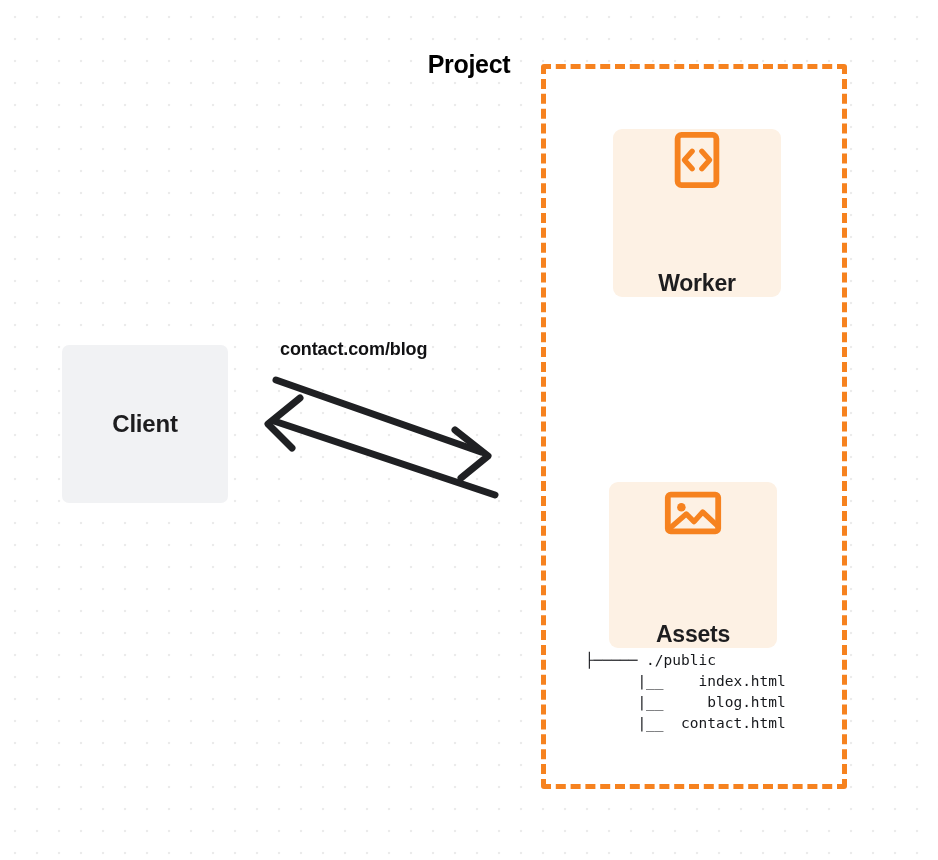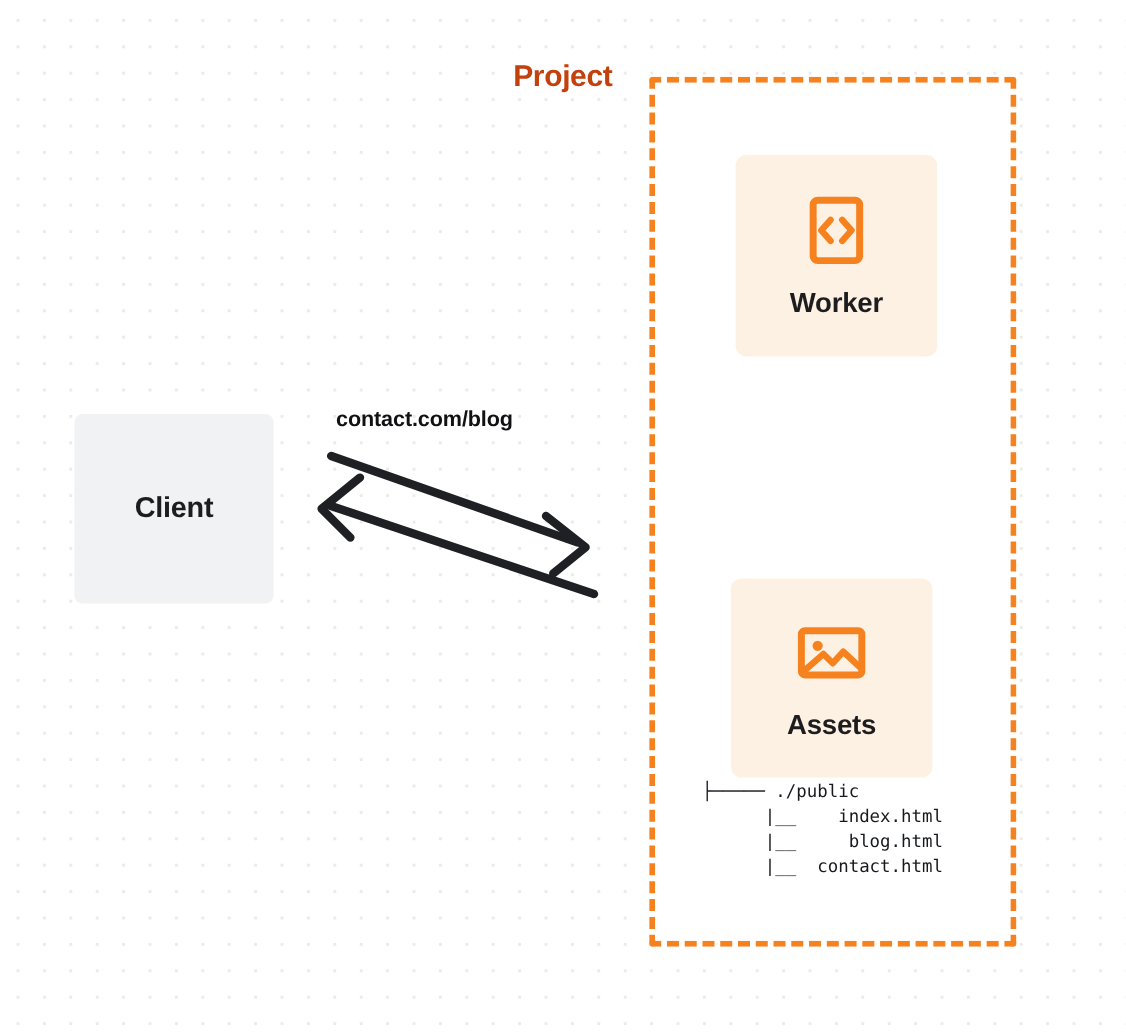--- a/index.html
+++ b/index.html
@@ -80,35 +80,35 @@
   }
   .project-title {
     position: absolute;
     left: 50%;
     top: 64px;
     transform: translate(-50%, -50%);
     background-color: #ffffff;
     padding: 0 7px;
     font-size: 25px;
     font-weight: bold;
-    color: #c2410c;
+    color: #000000;
     letter-spacing: -0.3px;
     white-space: nowrap;
     z-index: 5;
   }
 
   
   .service-card {
     position: absolute;
     background-color: #fdf1e4;
     border-radius: 9px;
     display: flex;
     flex-direction: column;
     align-items: center;
-    justify-content: center;
+    justify-content: space-between;
   }
   .service-card.worker {
     left: 613px;
     top: 129px;
     width: 168px;
     height: 168px;
   }
   .service-card.assets {
     left: 609px;
     top: 482px;

